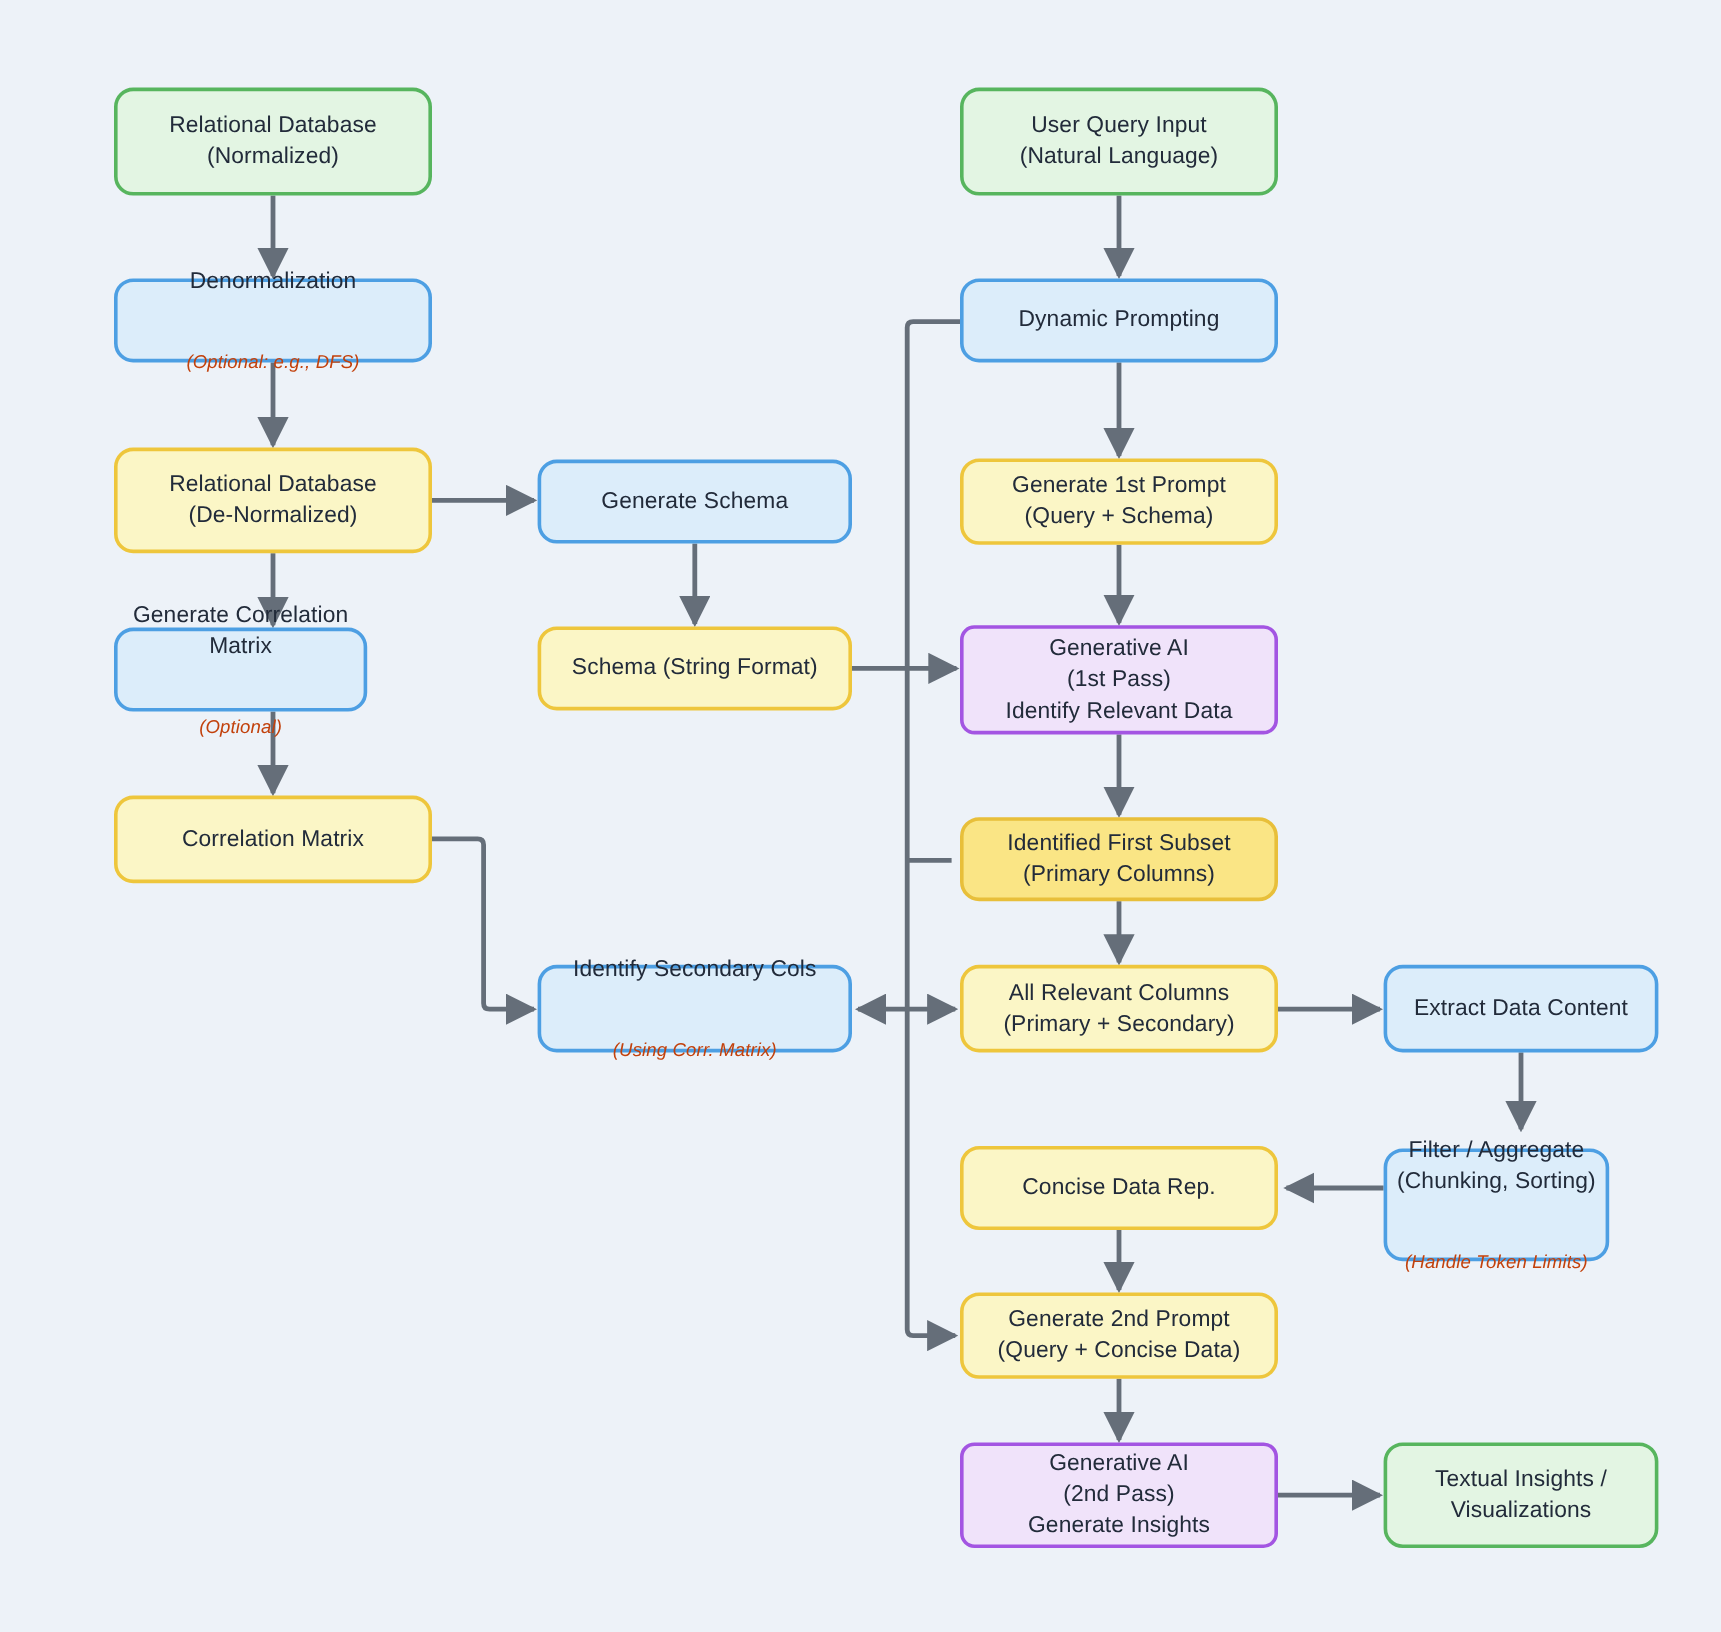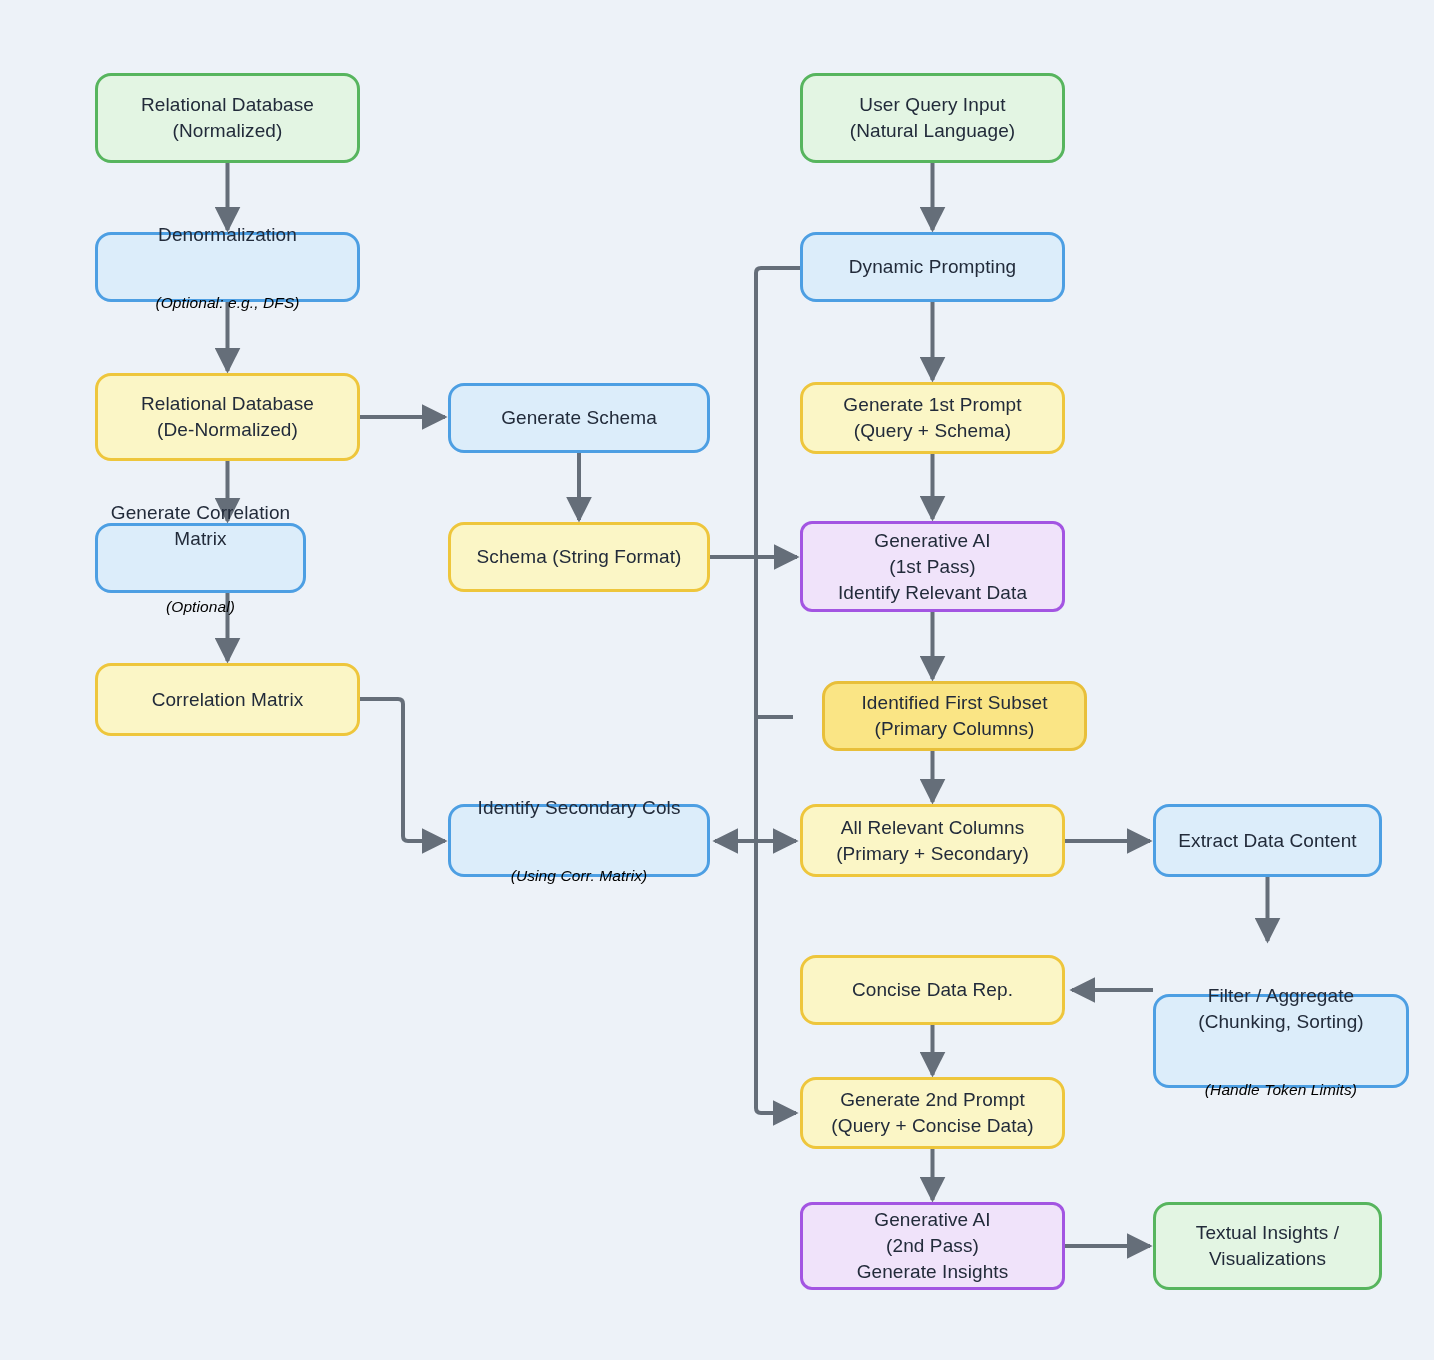--- a/index.html
+++ b/index.html
@@ -10,25 +10,25 @@
   svg.edges{position:absolute;left:0;top:0;width:1434px;height:1360px;}
   svg.edges path{stroke:#656e79;stroke-width:4;fill:none;}
   svg.edges .ah{fill:#656e79;stroke:none;}
   .node{
     position:absolute;box-sizing:border-box;
     display:flex;flex-direction:column;align-items:center;justify-content:center;
     text-align:center;border:3px solid;border-radius:16px;
     font-size:19px;line-height:26px;color:#222b3a;letter-spacing:.1px;
   }
   .node .line{display:block;}
-  .node .subtitle{display:block;font-style:italic;color:#000000;font-size:15.5px;line-height:21px;margin-top:44px;}
+  .node .subtitle{display:block;font-style:italic;color:#c2410c;font-size:15.5px;line-height:21px;margin-top:44px;}
   .green {background:#e3f5e3;border-color:#57b55e;}
   .blue  {background:#dcedfa;border-color:#4d9fe3;}
   .yellow{background:#fbf6c6;border-color:#eec63c;}
-  .gold  {background:#fae585;border-color:#e8bf3a;margin-left:22px;}
+  .gold  {background:#fae585;border-color:#e8bf3a;}
   .purple{background:#f0e3fa;border-color:#a355e2;border-radius:12px;}
 </style>
 </head>
 <body>
 
 <div class="canvas">
 
   <svg class="edges" xmlns="http://www.w3.org/2000/svg">
     <defs>
       <marker id="ah" class="ah" viewBox="0 0 10 10" refX="9" refY="5" markerWidth="6.5" markerHeight="6.5" orient="auto-start-reverse" markerUnits="strokeWidth">
@@ -145,21 +145,21 @@
   <div class="node purple" style="left:800px;top:1202px;width:265px;height:88px">
     <span class="line">Generative AI</span>
     <span class="line">(2nd Pass)</span>
     <span class="line">Generate Insights</span>
   </div>
 
   <div class="node blue" style="left:1153px;top:804px;width:229px;height:73px">
     <span class="line">Extract Data Content</span>
   </div>
 
-  <div class="node blue" style="left:1153px;top:994px;width:256px;height:94px">
+  <div class="node blue" style="left:1153px;top:957px;width:188px;height:94px">
     <span class="line">Filter / Aggregate</span>
     <span class="line">(Chunking, Sorting)</span>
     <span class="subtitle">(Handle Token Limits)</span>
   </div>
 
   <div class="node green" style="left:1153px;top:1202px;width:229px;height:88px">
     <span class="line">Textual Insights /</span>
     <span class="line">Visualizations</span>
   </div>
 

